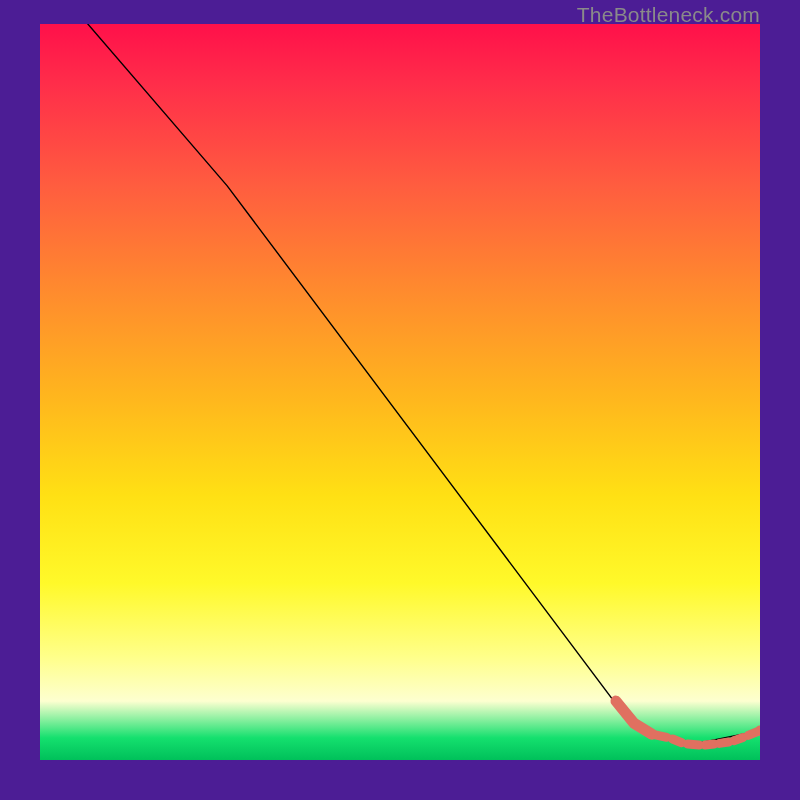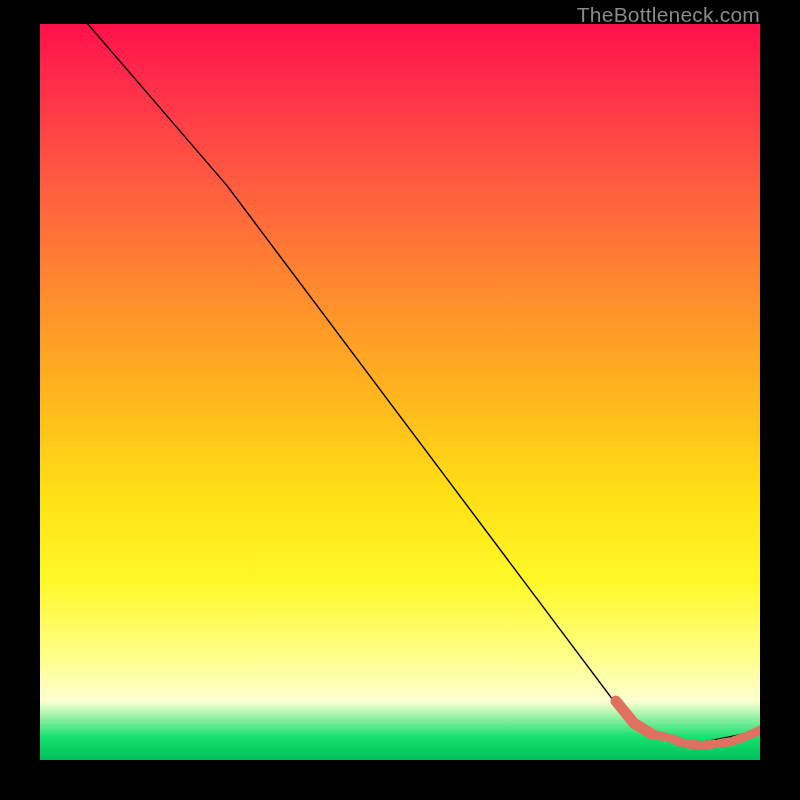--- a/index.html
+++ b/index.html
@@ -7,21 +7,21 @@
     padding: 0;
     width: 800px;
     height: 800px;
     overflow: hidden;
     font-family: Arial, Helvetica, sans-serif;
   }
   .frame {
     position: relative;
     width: 800px;
     height: 800px;
-    background: #000000;
+    background: #4c1d95;
   }
   .plot {
     position: absolute;
     left: 40px;
     top: 24px;
     width: 720px;
     height: 736px;
     
     background: linear-gradient(
       to bottom,

